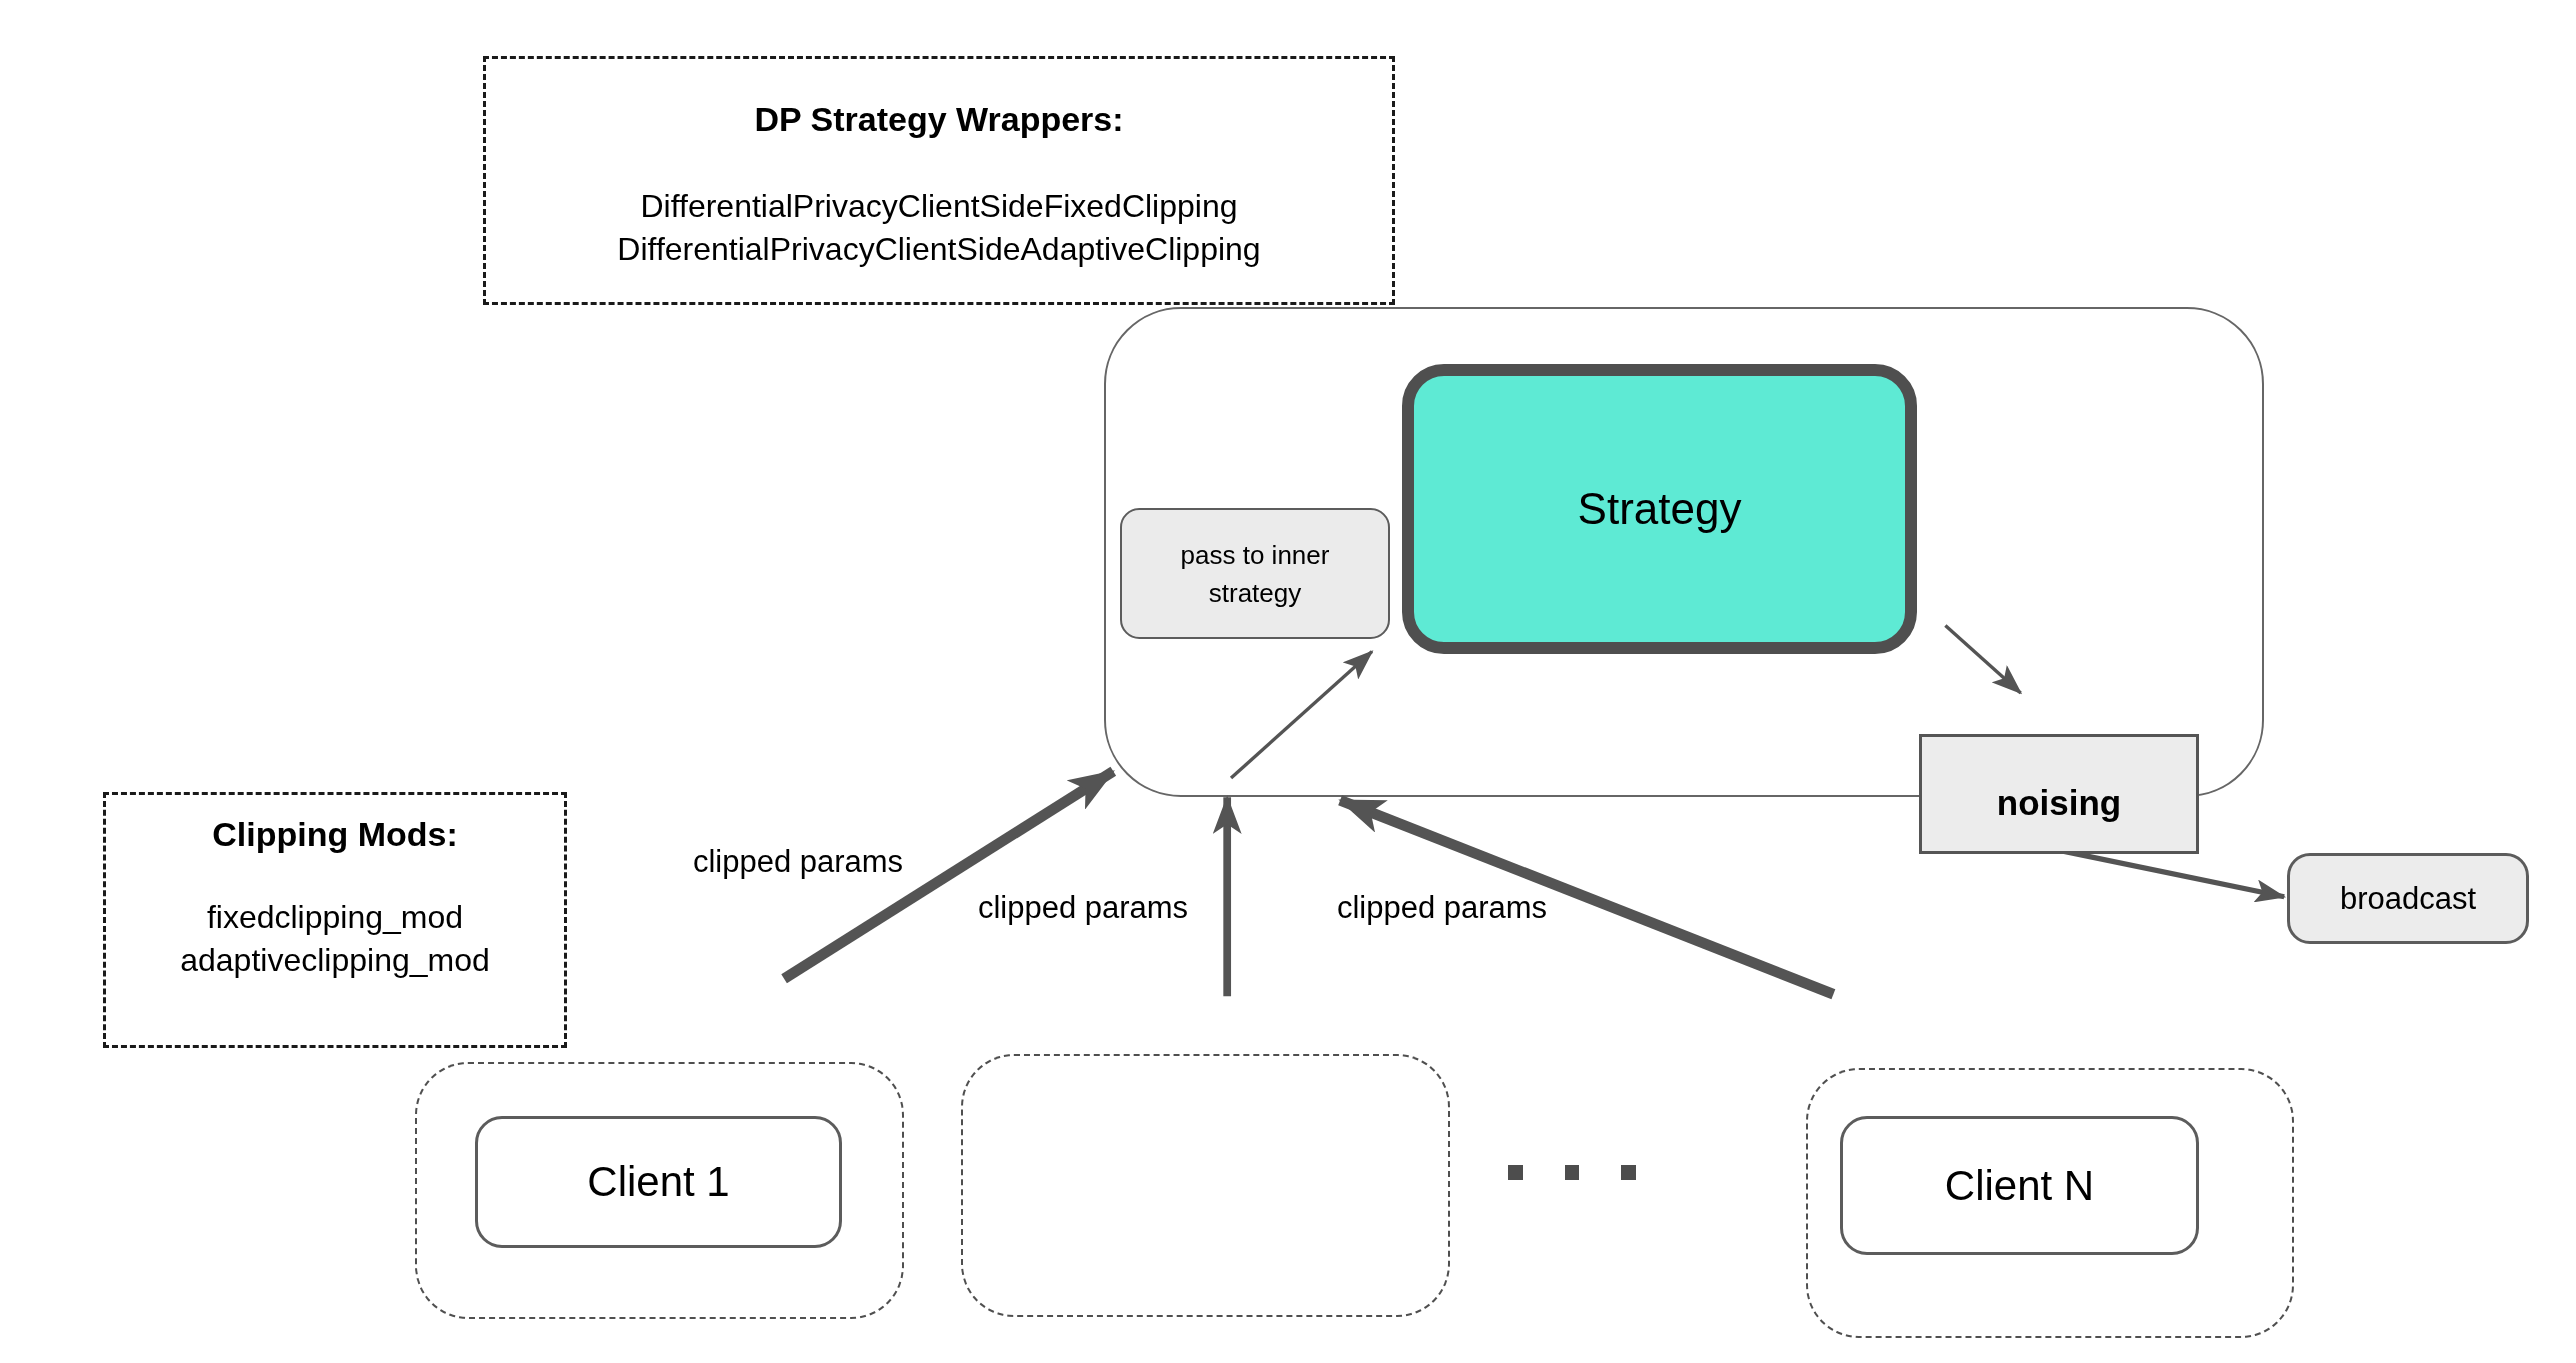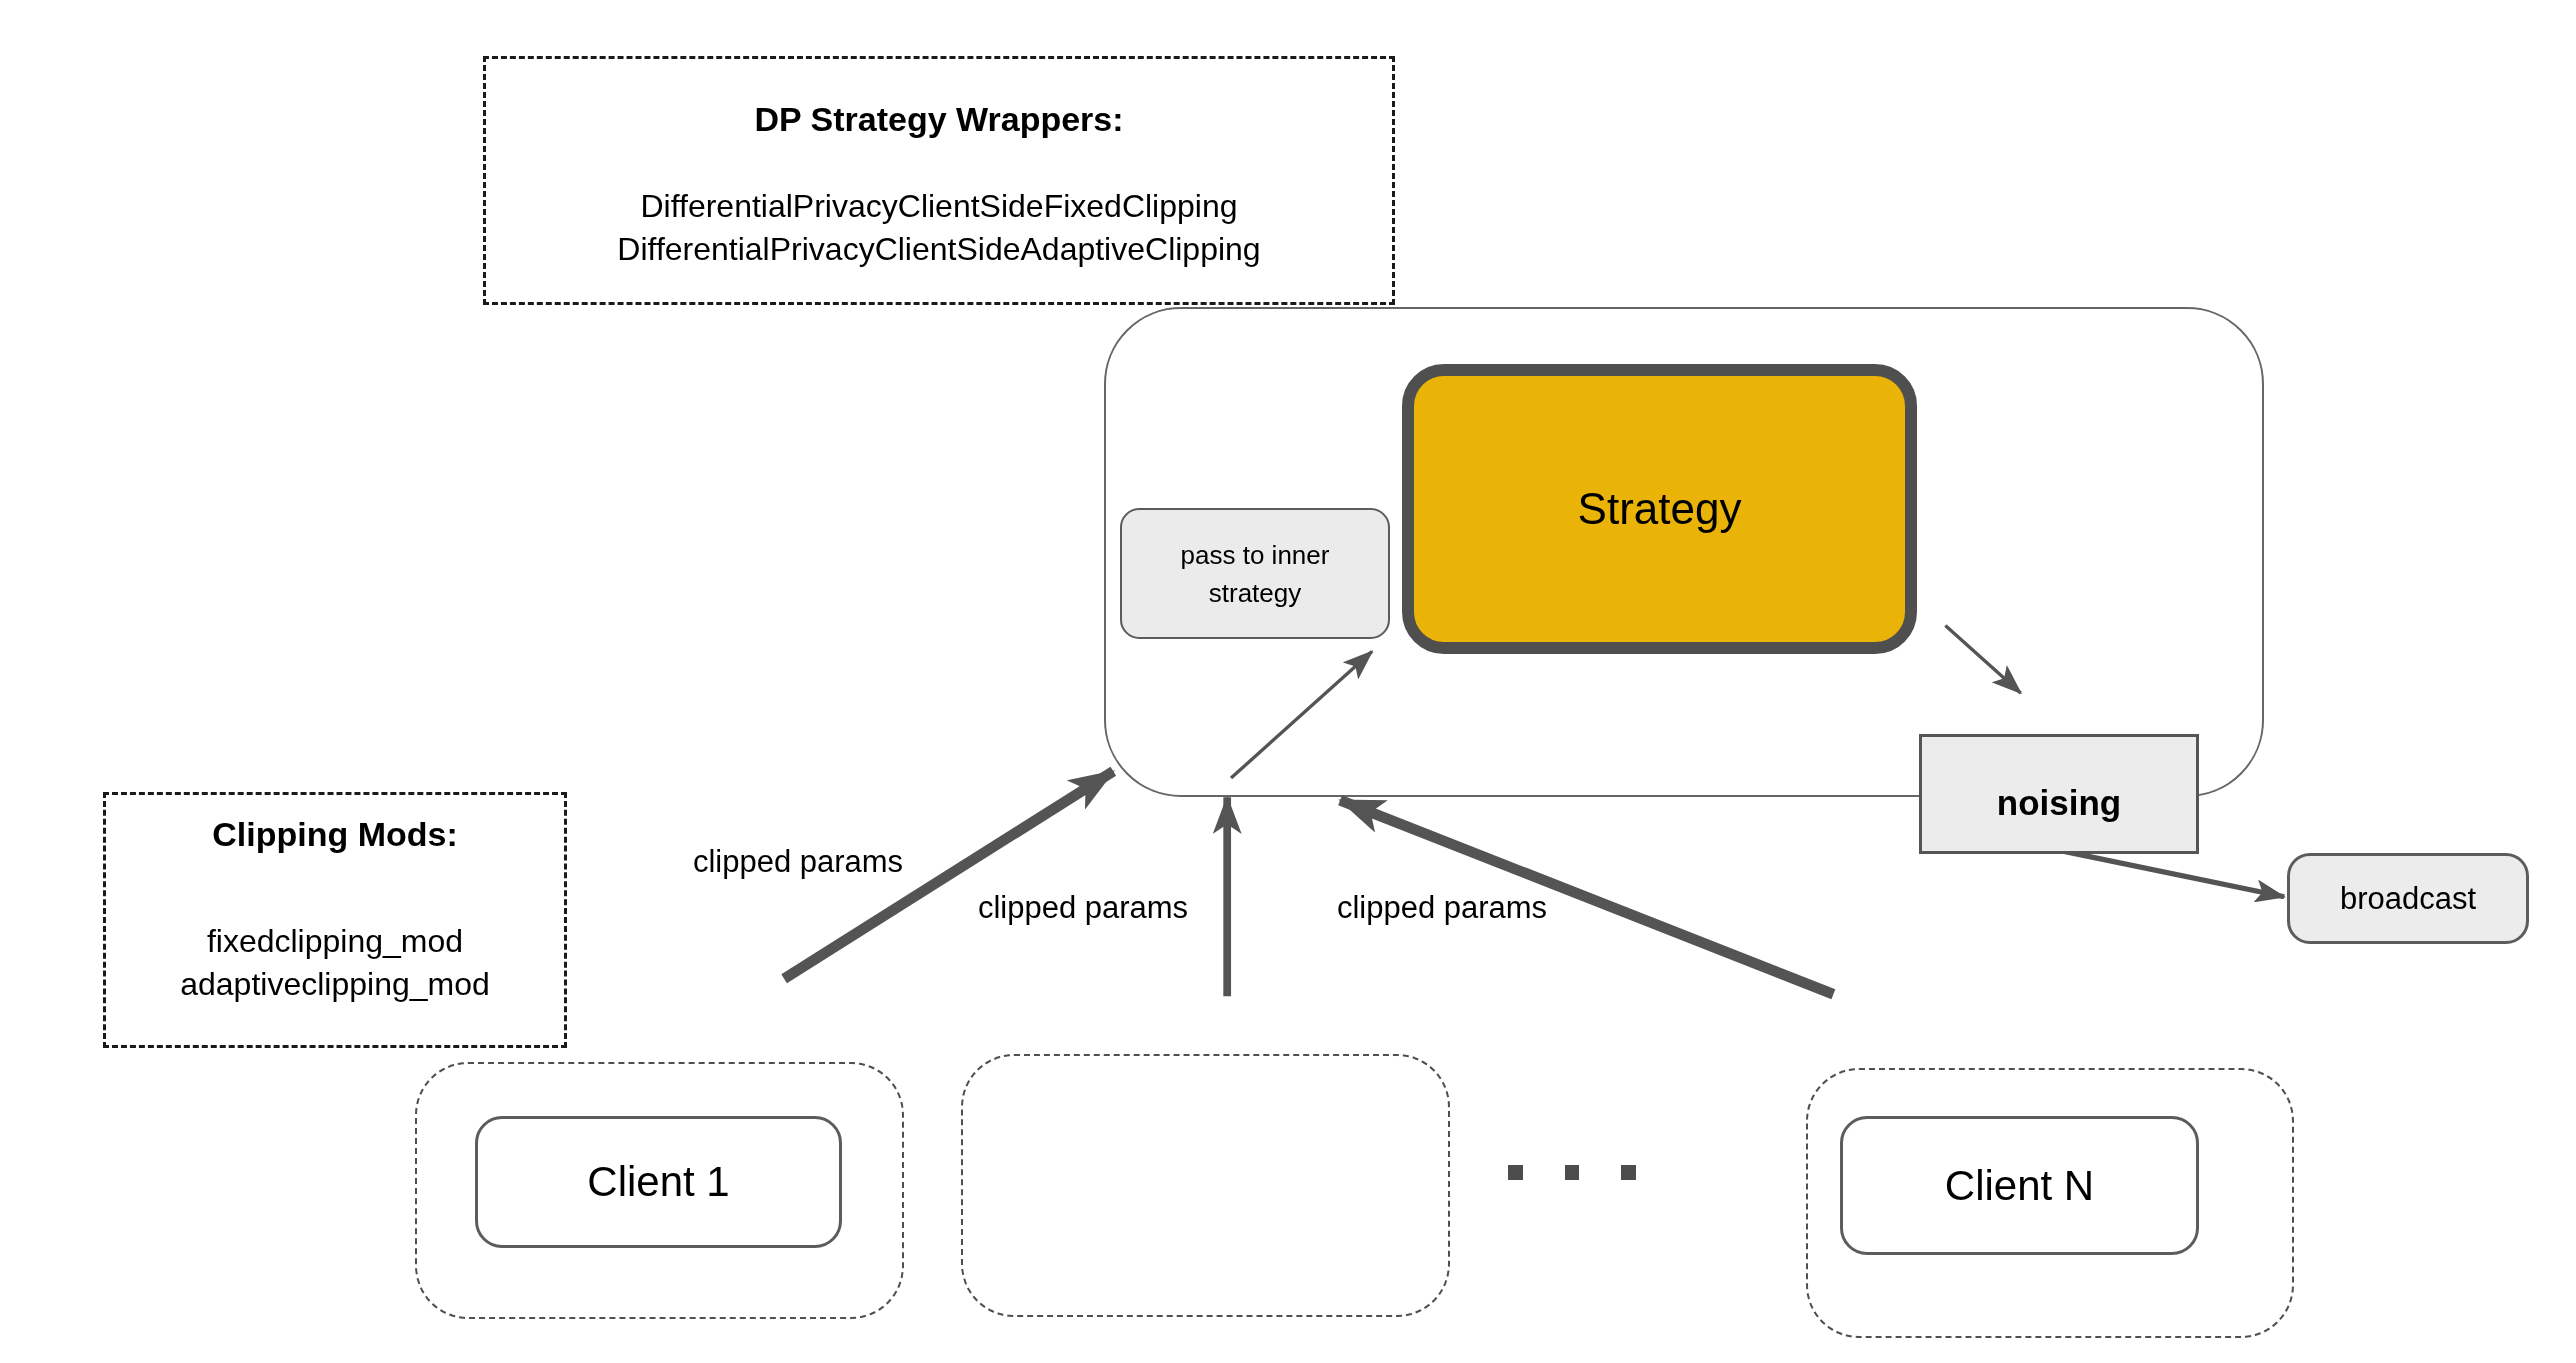--- a/index.html
+++ b/index.html
@@ -12,29 +12,29 @@
     position:absolute;border:3.9px dashed #1a1a1a;background:#fff;
     display:flex;flex-direction:column;align-items:center;text-align:center;
   }
   .dashed-note .note-title{font-weight:bold;font-size:34px;line-height:39px;}
   .dashed-note .note-line{font-size:32px;line-height:43px;}
   #dp-box{left:483px;top:56px;width:906px;height:243px;}
   #dp-box .note-title{margin-top:41px;}
   #dp-box .note-lines{margin-top:46px;}
   #clip-box{left:103px;top:792px;width:458px;height:250px;}
   #clip-box .note-title{margin-top:20px;}
-  #clip-box .note-lines{margin-top:66px;}
+  #clip-box .note-lines{margin-top:42px;}
   
   #wrapper-box{
     position:absolute;left:1104px;top:307px;width:1156px;height:486px;
     border:2.9px solid #666;border-radius:77px;background:#fff;
   }
   #strategy-box{
     position:absolute;left:1402px;top:364px;width:515px;height:290px;
-    background:#eab308;border:12.6px solid #4f4f4f;border-radius:42px;
+    background:#5eead4;border:12.6px solid #4f4f4f;border-radius:42px;
     box-sizing:border-box;display:flex;align-items:center;justify-content:center;
     font-size:44px;
   }
   #pass-box{
     position:absolute;left:1120px;top:508px;width:270px;height:131px;
     background:#ebebeb;border:2.9px solid #5c5c5c;border-radius:19.3px;
     box-sizing:border-box;display:flex;align-items:center;justify-content:center;
     text-align:center;font-size:26px;line-height:38px;padding:0 17px;
   }
   #noising-box{

